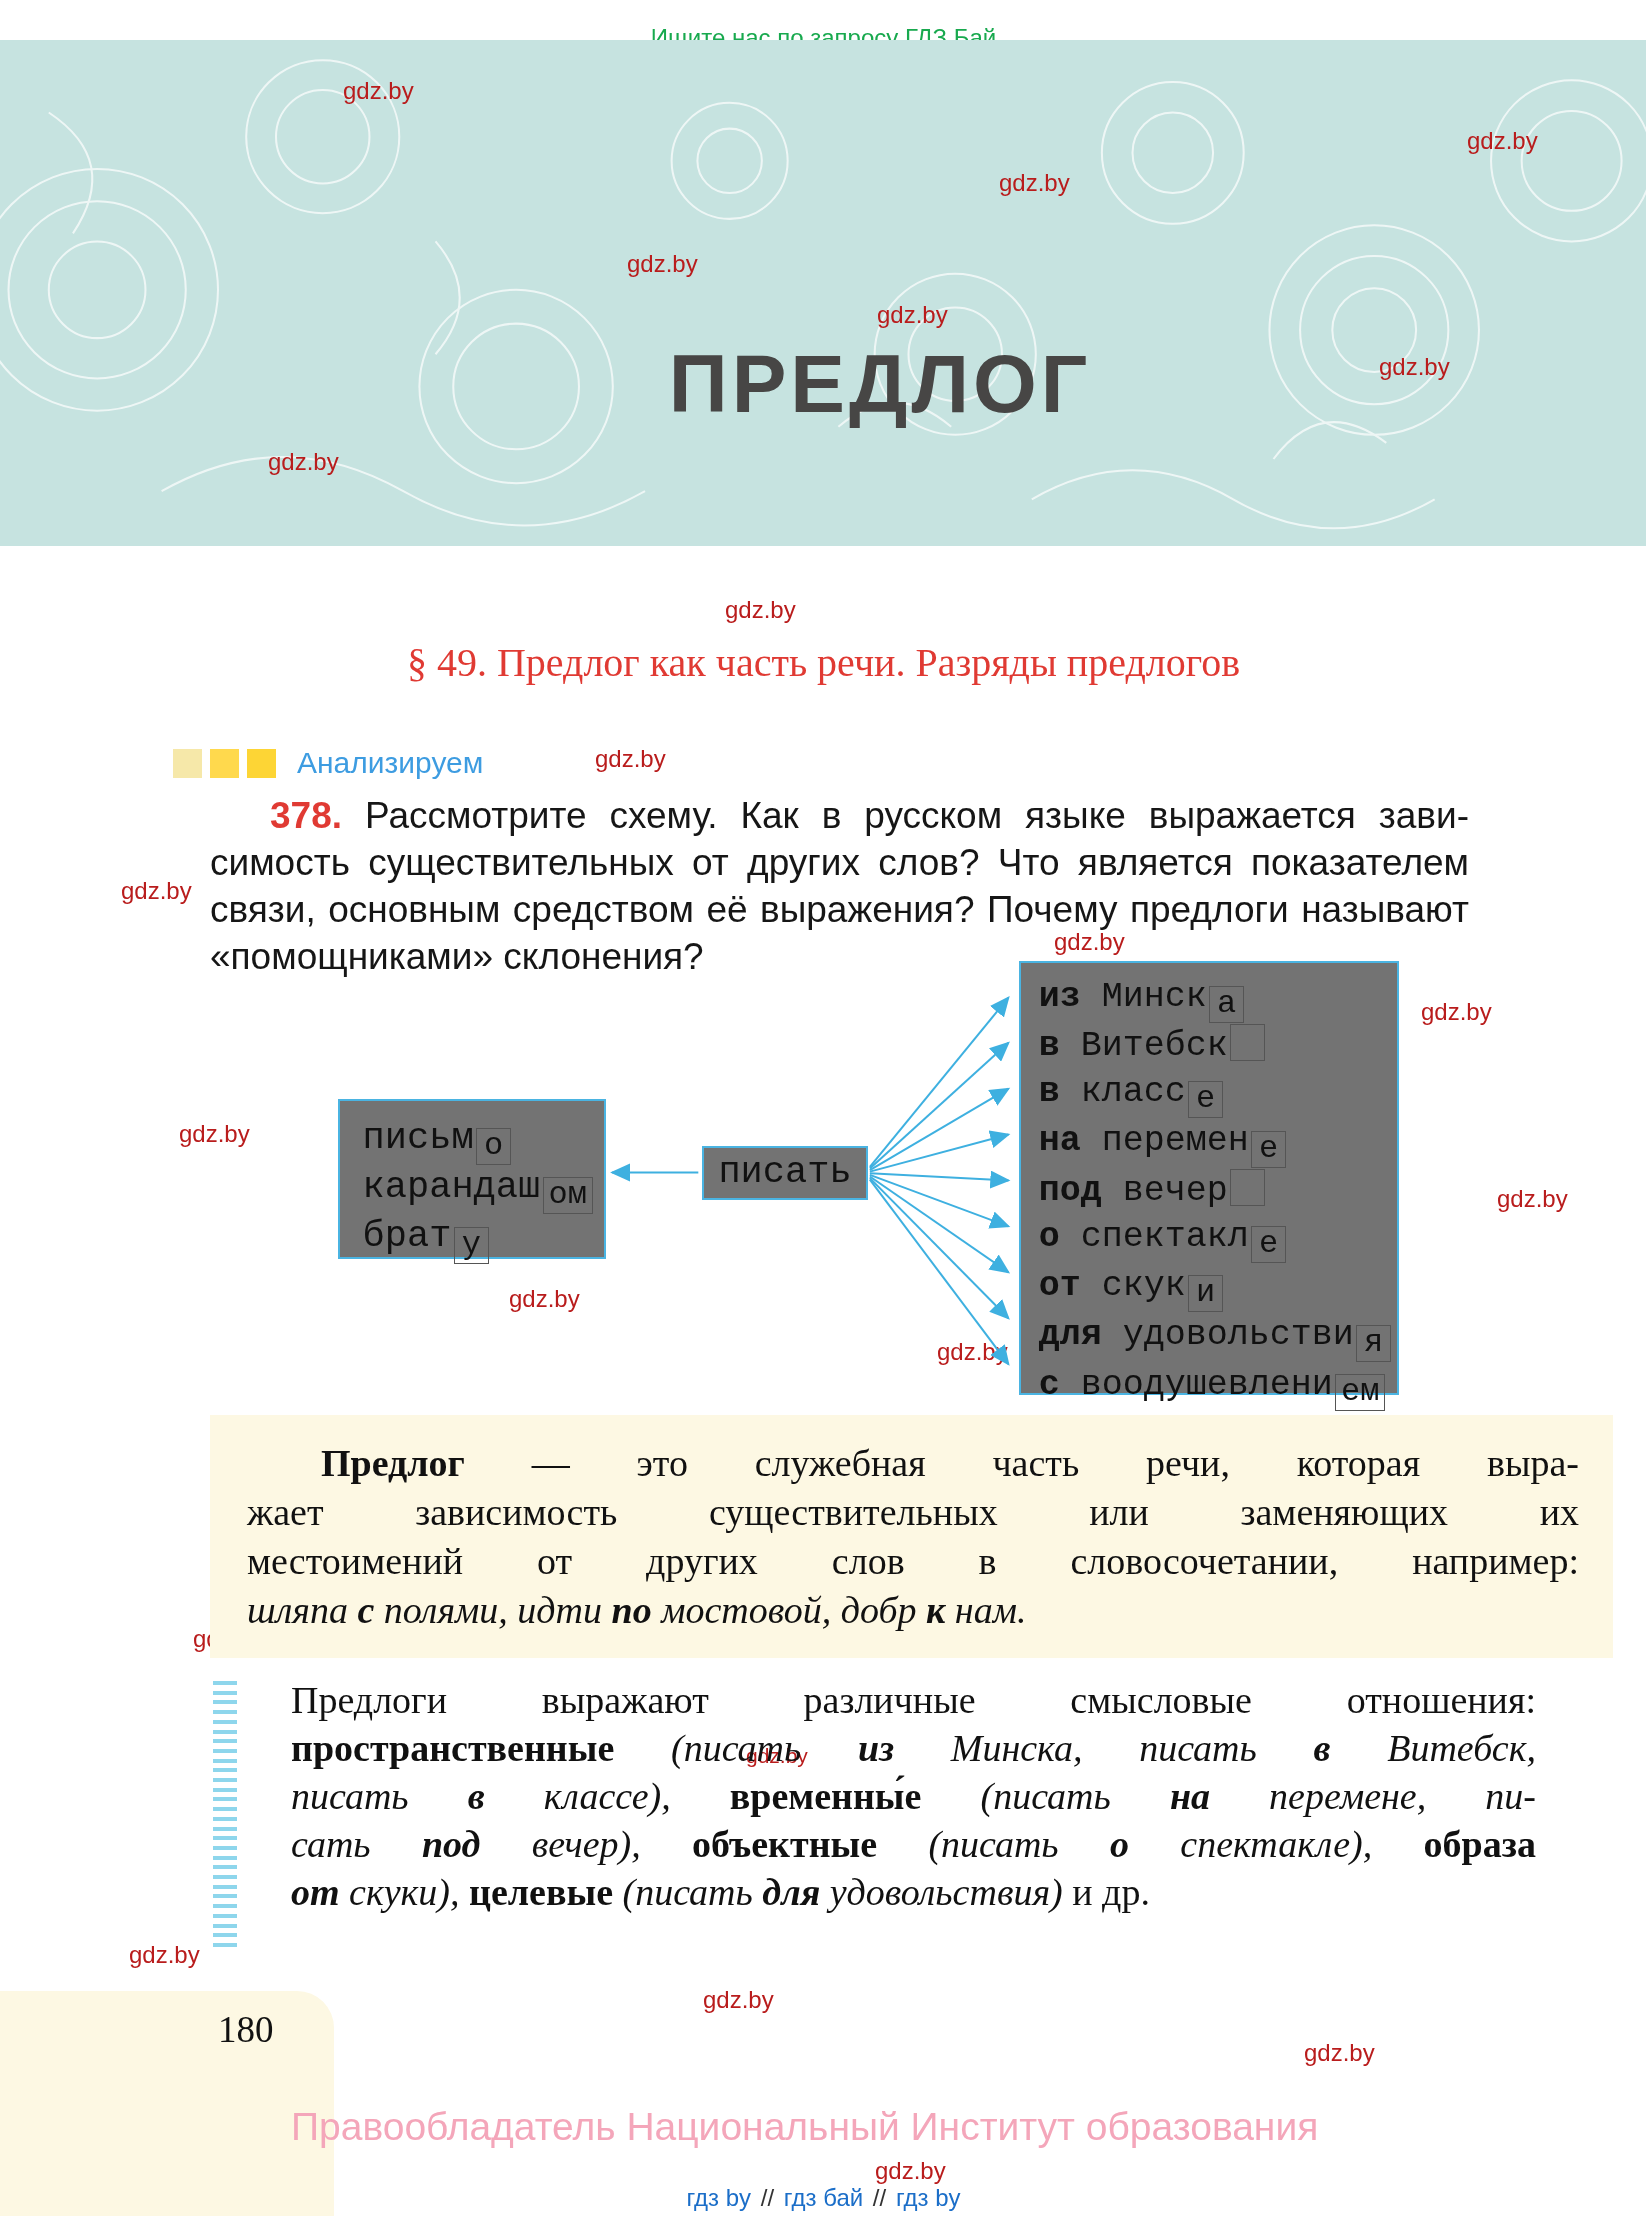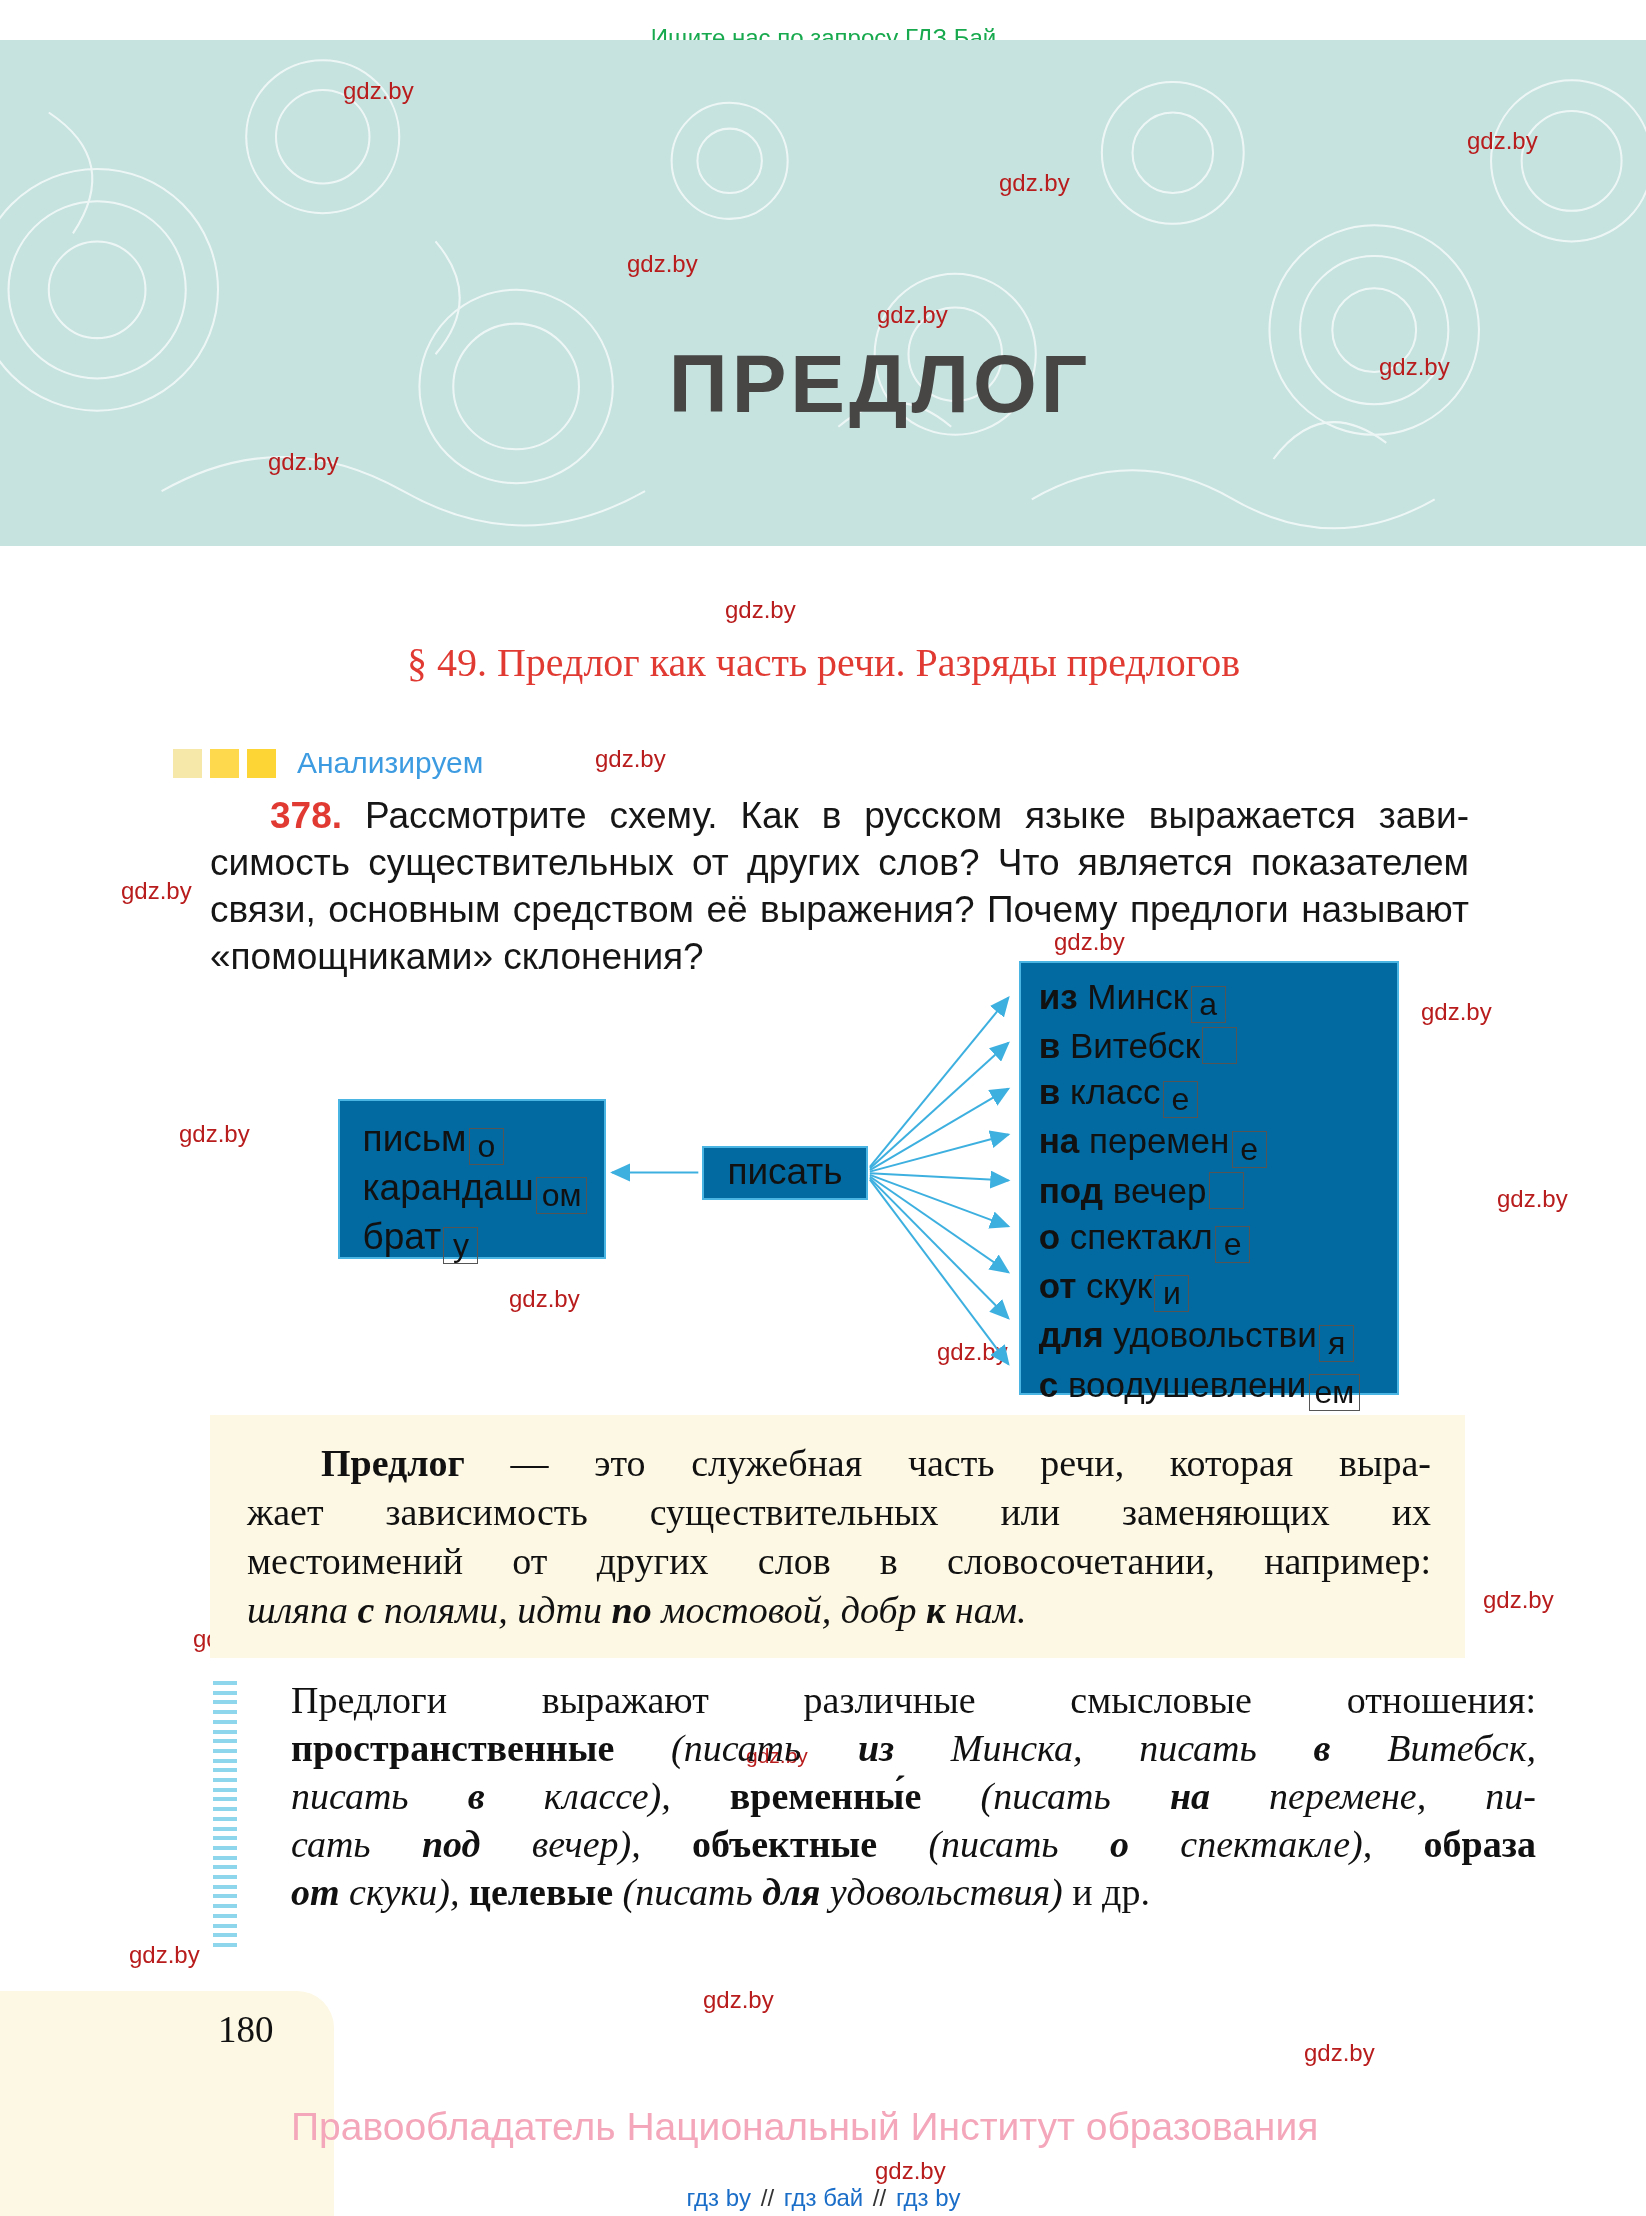--- a/index.html
+++ b/index.html
@@ -28,36 +28,36 @@
   .analyze-label { font-size:30px; color:#3d9ce1; margin-left:13px; }
 
   .exercise { position:absolute; top:792px; left:210px; width:1259px;
               font-size:37px; line-height:47px; color:#161616; }
   .exercise .jline { text-align:justify; text-align-last:justify; }
   .exercise .lline { text-align:left; }
   .exercise .first { padding-left:60px; }
   .ex-num { color:#e03a33; font-weight:bold; }
 
   
-  .dbox { position:absolute; border:2.4px solid #4ab4e2; background:#0369a1;
-          font-family:Liberation Sans, sans-serif; color:#111; }
+  .dbox { position:absolute; border:2.4px solid #4ab4e2; background:#737373;
+          font-family:Liberation Mono, monospace; color:#111; }
   .left-box  { left:338px; top:1099px; width:268px; height:160px; padding:14.5px 0 0 22.6px;
                font-size:37px; line-height:45px; }
   .center-box{ left:702px; top:1146px; width:166px; height:54px; text-align:center;
                font-size:37px; line-height:48px; }
   .right-box { left:1019px; top:961px; width:380px; height:434px; padding:10.5px 0 0 17.7px;
                font-size:35px; line-height:46px; }
   .end-box { display:inline-block; border:1.6px solid #555; min-width:35px; height:37px;
              line-height:34px; text-align:center; padding:0 4.8px; margin-left:2.4px;
              vertical-align:-6.4px; font-size:32px; }
   .r-row b, .seg-b { font-weight:bold; }
   .diagram-arrows { position:absolute; left:596px; top:959px; }
 
   
-  .defbox { position:absolute; left:210px; top:1415px; width:1255px; background:#fdf8e3;
+  .defbox { position:absolute; left:210px; top:1415px; width:1403px; background:#fdf8e3;
             padding:24px 34px 22.6px 37px; font-family:"Liberation Serif", serif;
             font-size:38px; line-height:49px; color:#111; }
   .defbox .dline { text-align:justify; text-align-last:justify; }
   .defbox .dline.first { text-indent:74px; }
   .defbox .dline.last { text-align-last:left; }
 
   .seg-b { font-weight:bold; }
   .seg-i { font-style:italic; }
   .seg-bi { font-weight:bold; font-style:italic; }
 

